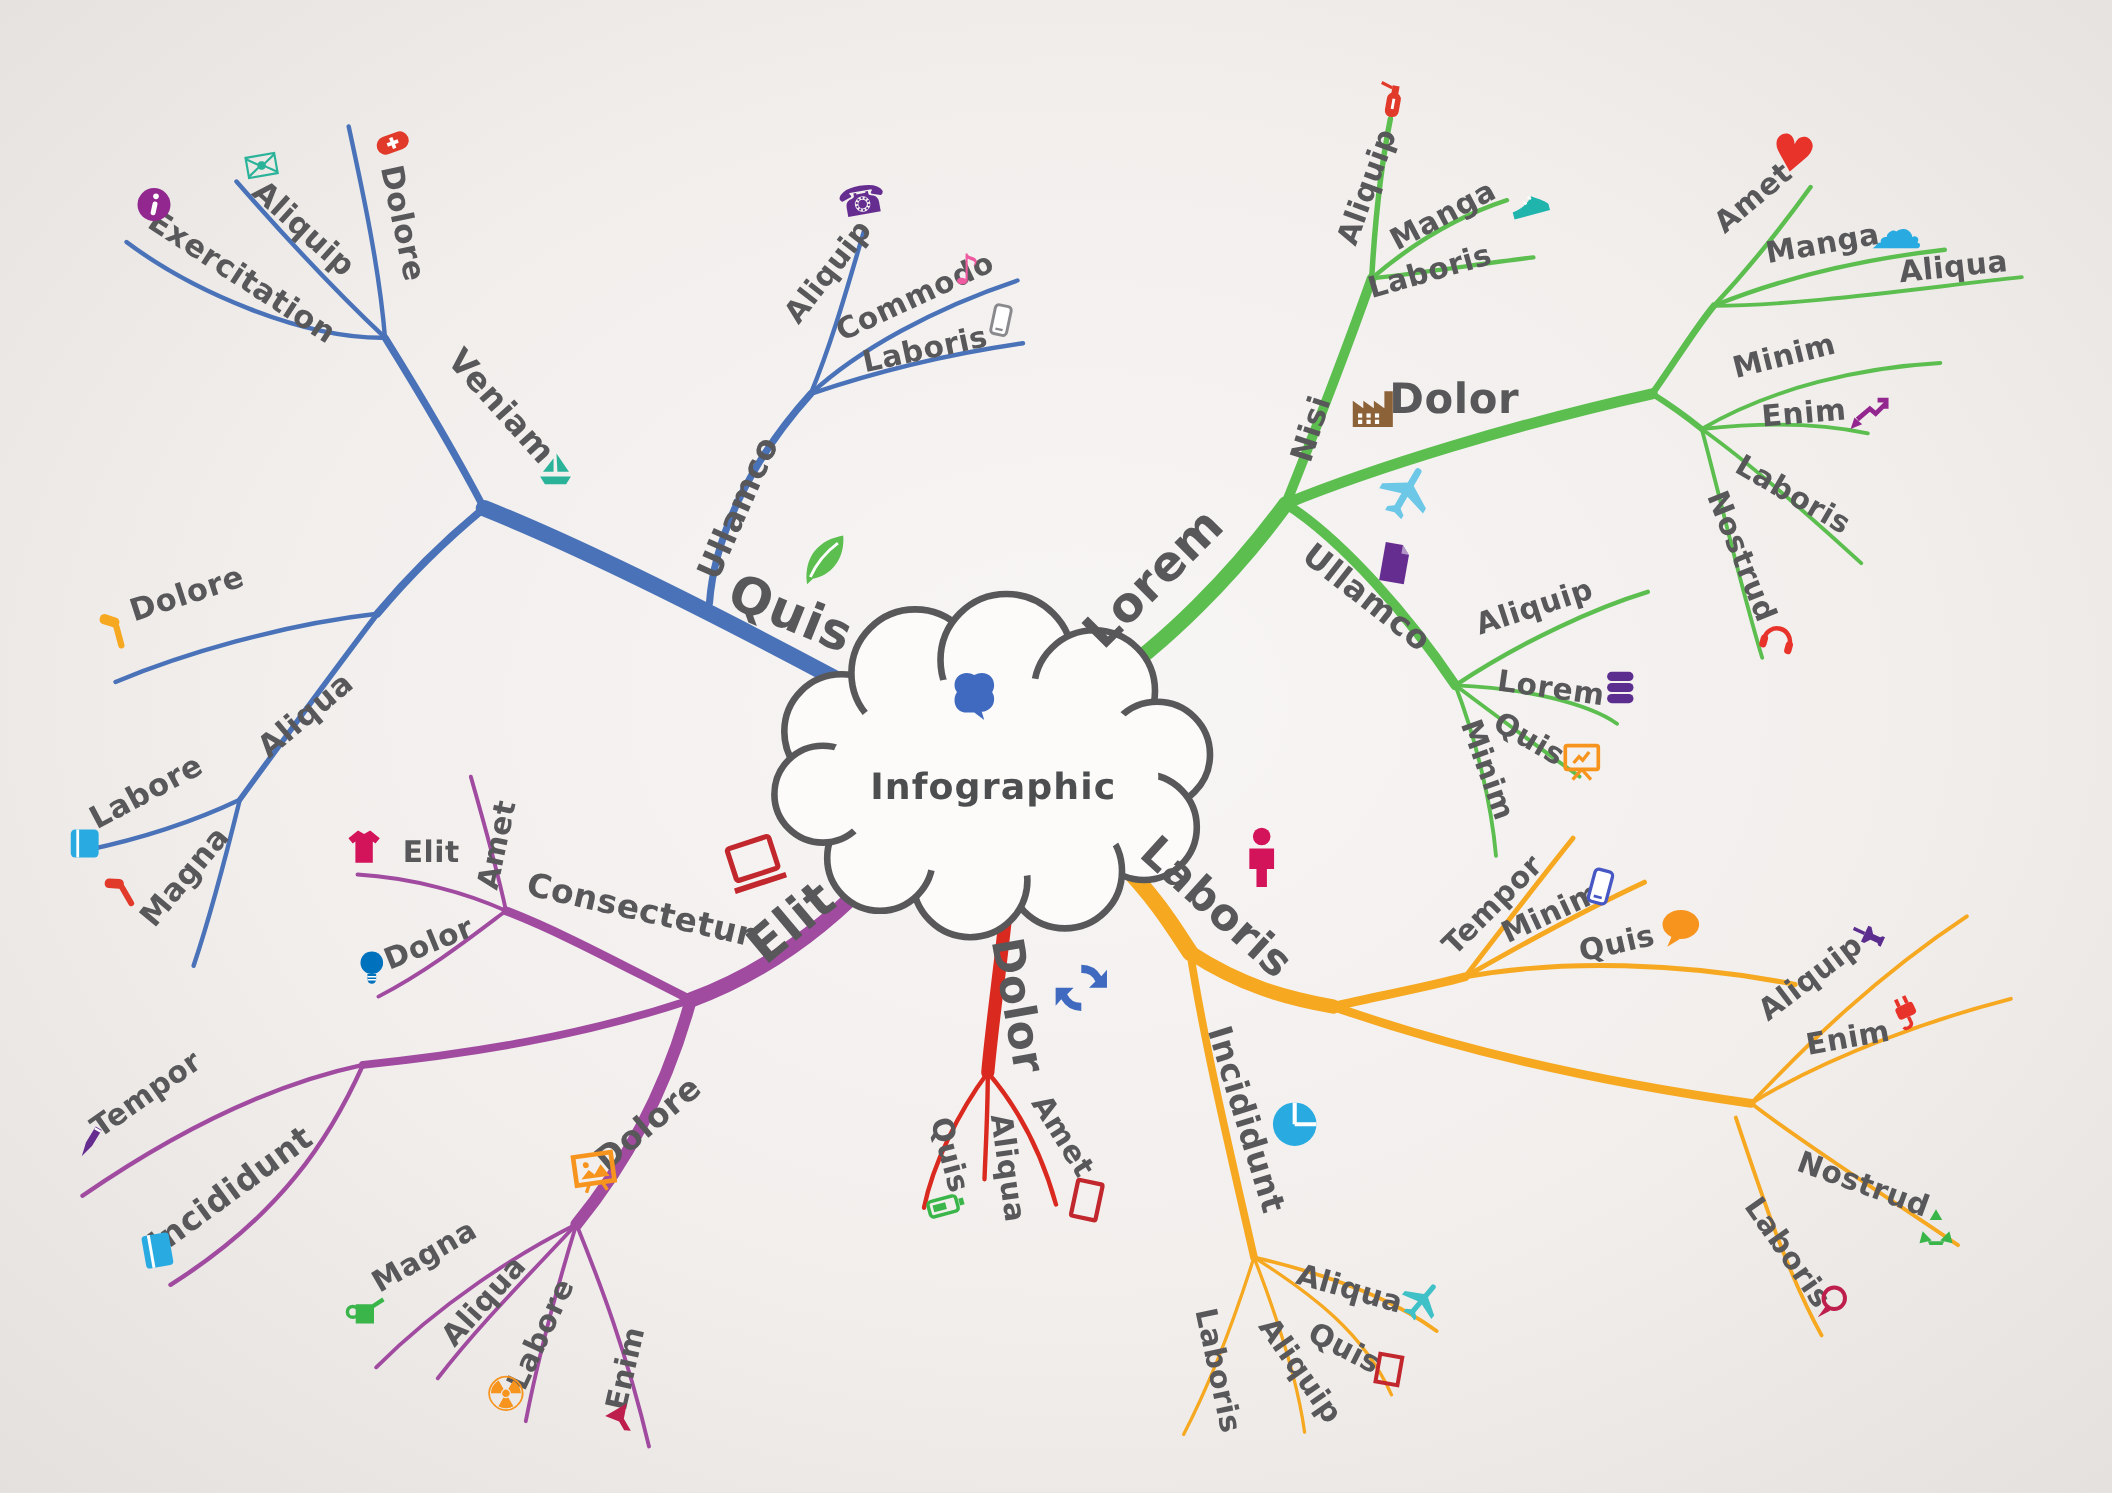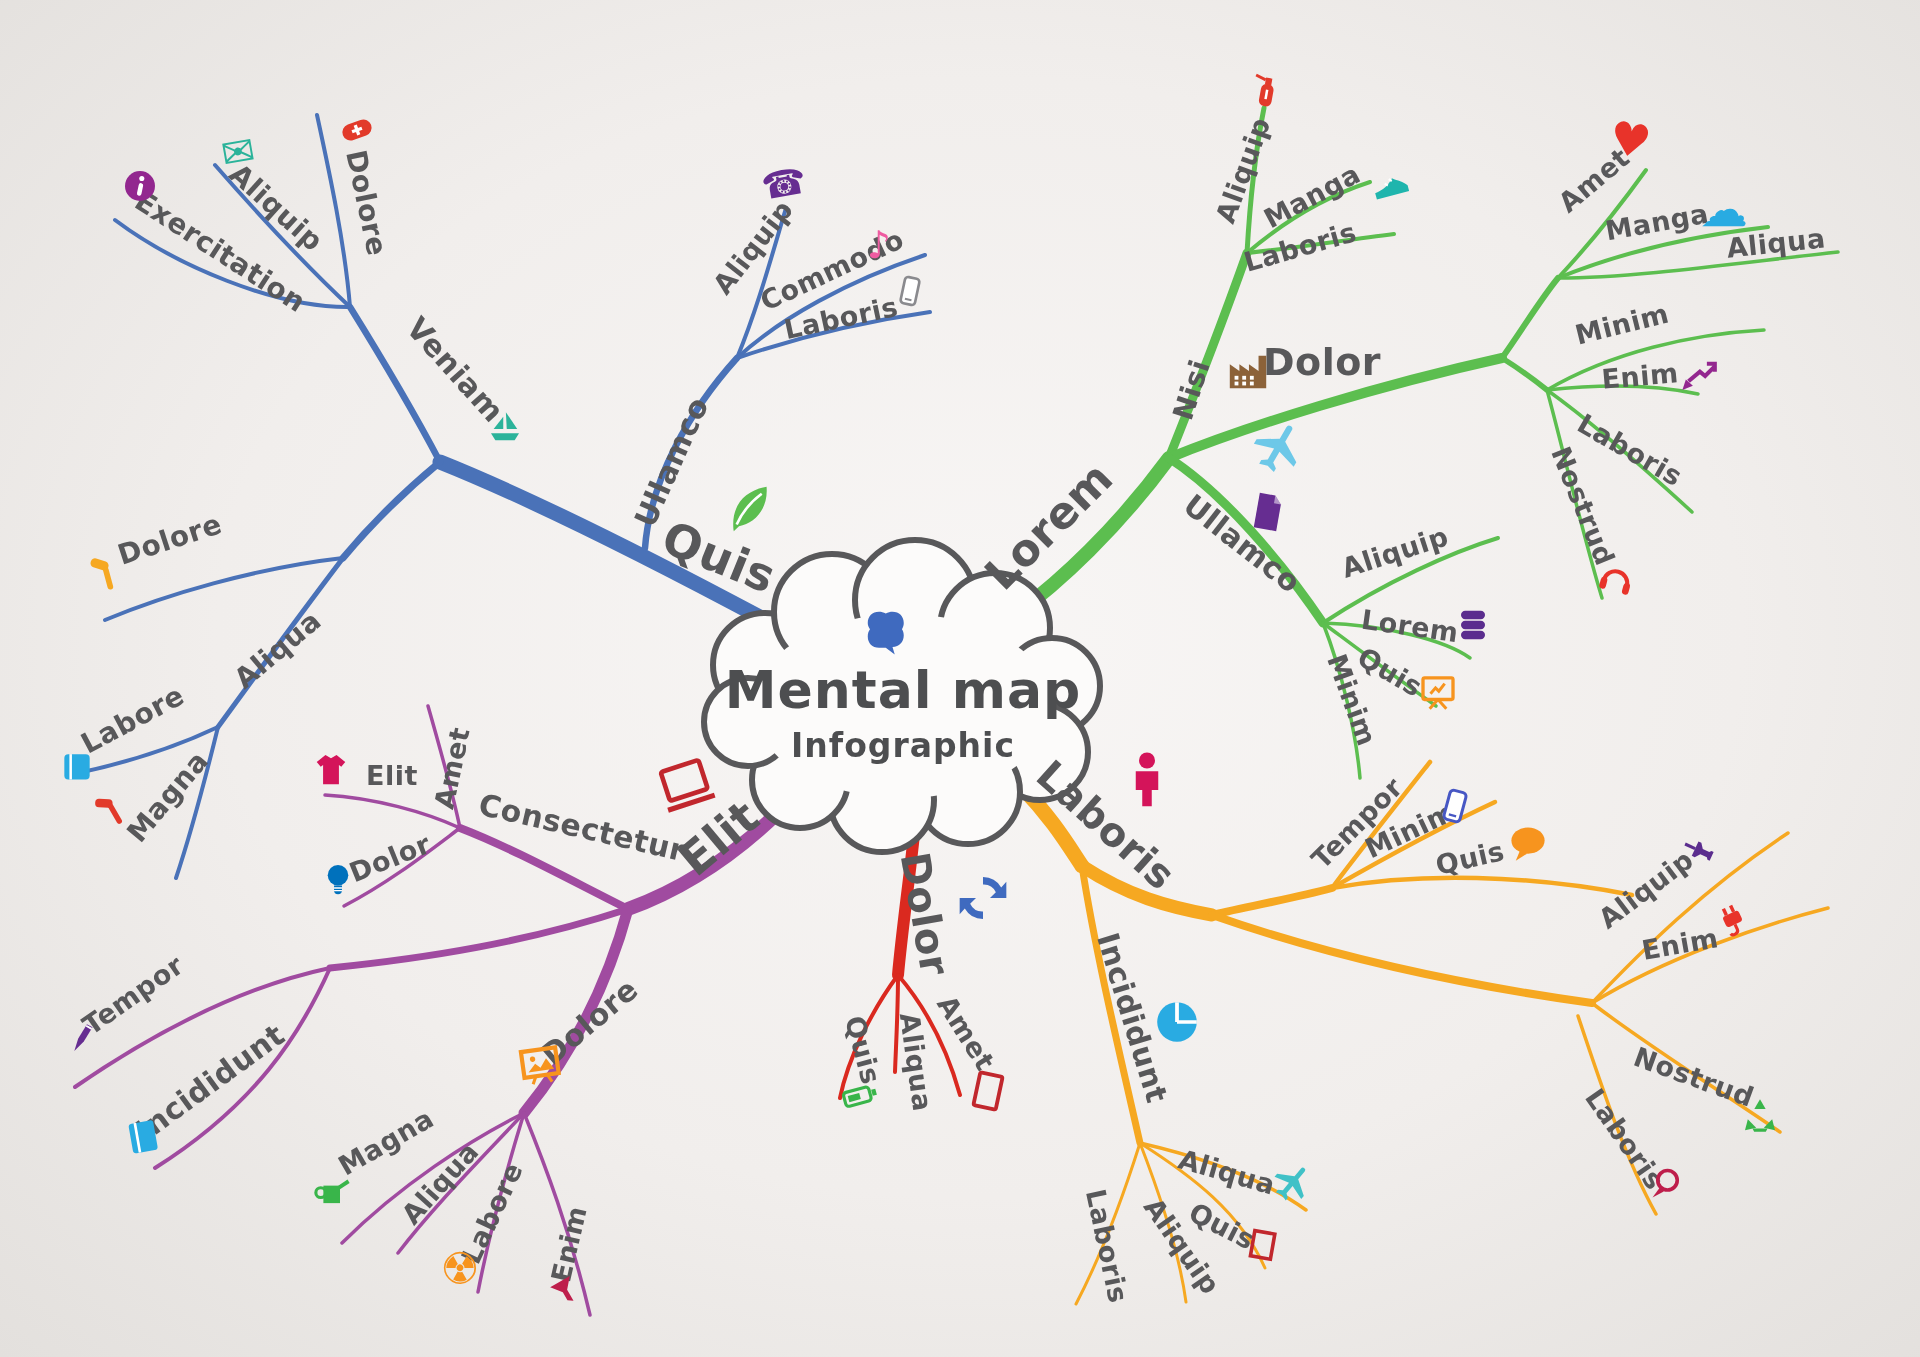--- a/index.html
+++ b/index.html
@@ -128,21 +128,20 @@
       <circle class="puff" cx="1040" cy="752" r="48"></circle>
       <circle class="puff" cx="968" cy="792" r="52"></circle>
       <circle class="puff" cx="882" cy="800" r="52"></circle>
       <circle class="puff" cx="800" cy="780" r="48"></circle>
       <circle class="puff" cx="748" cy="722" r="44"></circle>
       <ellipse class="cover" cx="903" cy="706" rx="150" ry="92"></ellipse>
     </g>
   </svg>
 
   <div id="cloud-title">
-    <div class="t1">Mental map</div>
     <div class="t2">Infographic</div>
   </div>
 
   <div id="nodes">
       <span class="icon" style="left: 888px; top: 632px; color: rgb(63, 106, 191); transform: translate(-50%, -50%) rotate(0deg);">
         <svg viewBox="0 0 24 24" width="54" height="54" fill="currentColor">
           <path d="M8 3C5 3 3 5 3 8c0 1 .4 2 1 2.8C3.4 11.6 3 12.6 3 14c0 3 2 5 5 5h3l4 3-1-3.3c3-.3 5-2.3 5-5.2 0-1-.3-2-.8-2.7.5-.8.8-1.8.8-2.8 0-3-2-5-5-5-1 0-2 .3-3 .8C10 3.3 9 3 8 3z"></path>
         </svg>
       </span>
       <div class="label" style="left: 719px; top: 557px; font-size: 46px; transform: translate(-50%, -50%) rotate(22deg);">Quis</div>

